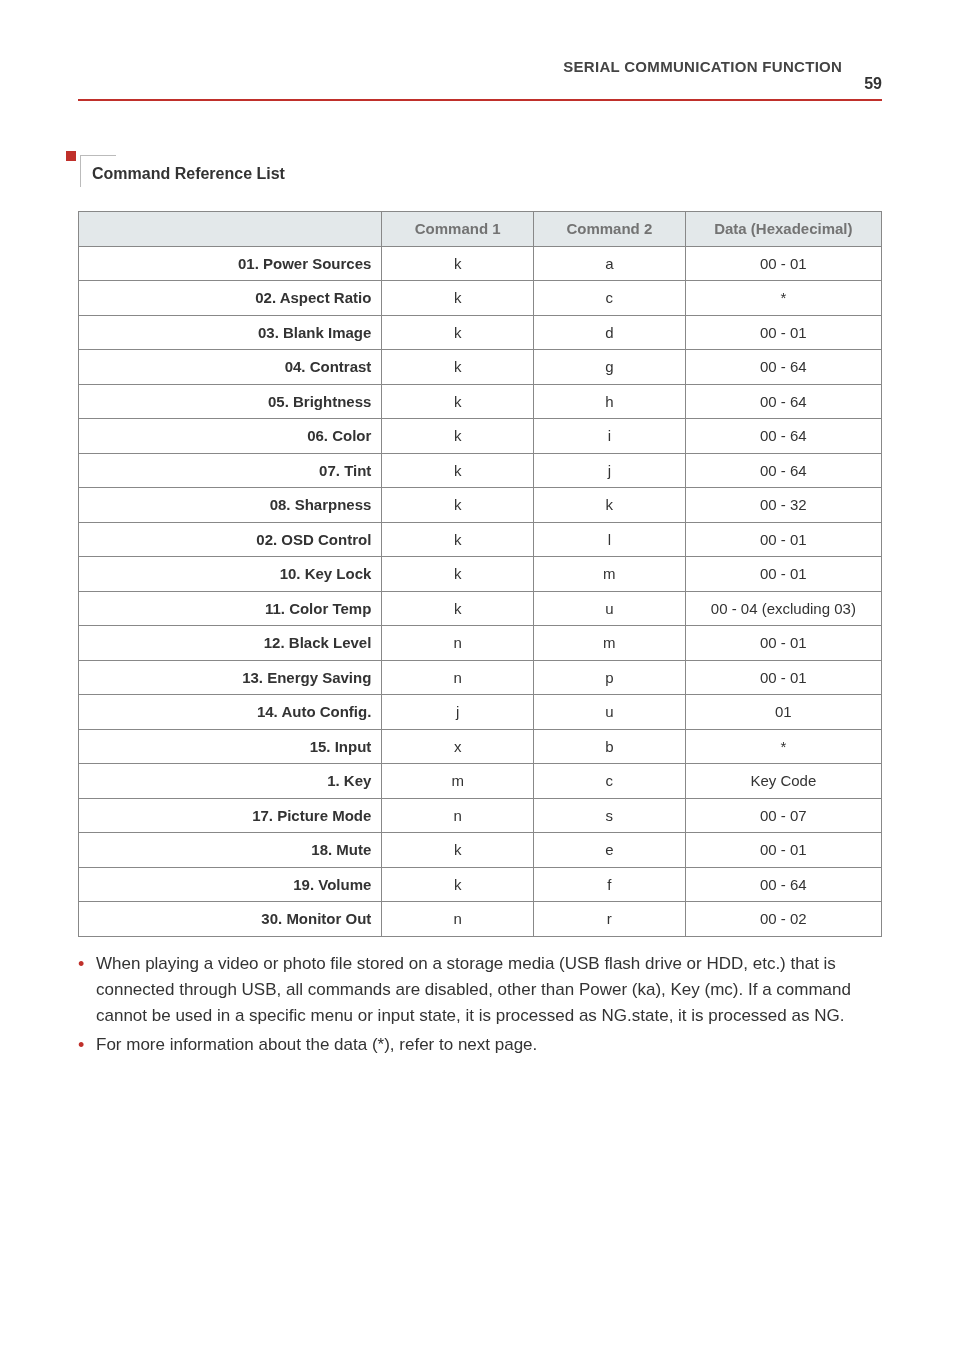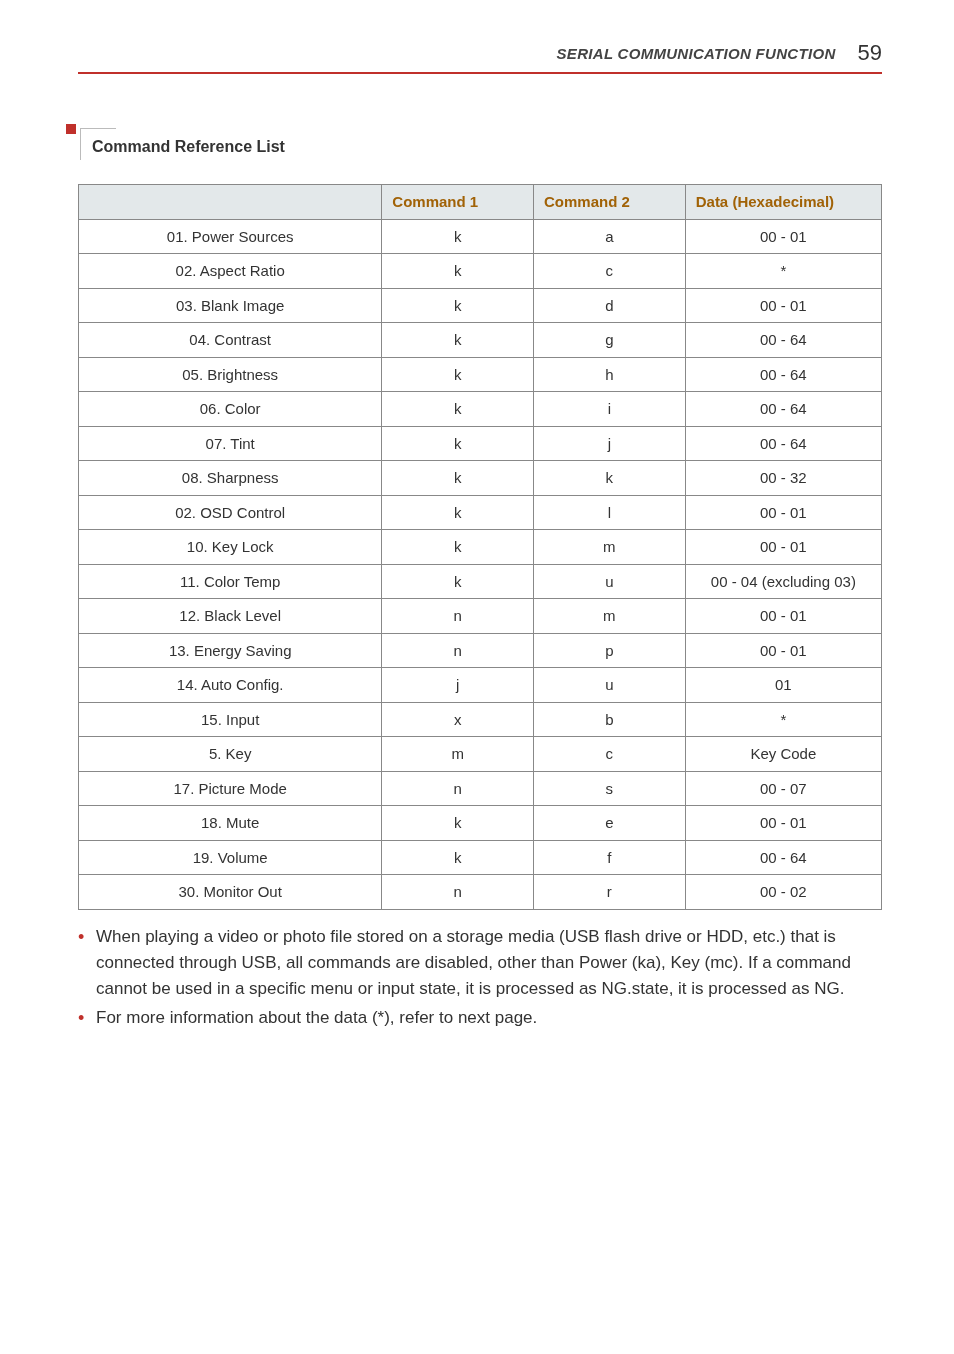--- a/index.html
+++ b/index.html
@@ -19,26 +19,26 @@
     border-bottom: 2px solid #c0302b;
     padding-bottom: 6px;
     margin-bottom: 58px;
   }
   .header-title {
     font-size: 15px;
     font-weight: 700;
     color: #444;
     letter-spacing: 0.3px;
     margin-right: 22px;
-    font-style: italic;
   }
   .page-num {
-    font-size: 22px;
-    font-weight: 400;
-    color: #333;
+    font-size: 16px;
+    font-weight: 700;
+    color: #333;
+    margin-top: 35px;
   }
   .section-heading {
     position: relative;
     margin-bottom: 28px;
   }
   .red-square {
     position: absolute;
     left: -12px;
     top: -8px;
     width: 10px;
@@ -76,29 +76,29 @@
   }
   th, td {
     border: 1px solid #888;
     font-size: 15px;
     padding: 7px 10px;
     line-height: 1.3;
   }
   th {
     background: #e3e8ea;
     font-weight: 700;
-    color: #a16207;
-    text-align: left;
+    color: #737373;
+    text-align: center;
   }
   th.row-hdr-empty {
     background: #e3e8ea;
   }
   td.row-label {
-    font-weight: 400;
-    text-align: center;
+    font-weight: 700;
+    text-align: right;
     color: #333;
     width: 34%;
   }
   td.c1, td.c2, td.c3 { text-align: center; }
   td.c1 { width: 17%; }
   td.c2 { width: 17%; }
   td.c3 { width: 22%; }
   .bullets {
     font-size: 17px;
     color: #333;
@@ -231,21 +231,21 @@
         <td class="c2">u</td>
         <td class="c3">01</td>
       </tr>
       <tr>
         <td class="row-label">15. Input</td>
         <td class="c1">x</td>
         <td class="c2">b</td>
         <td class="c3">*</td>
       </tr>
       <tr>
-        <td class="row-label">5. Key</td>
+        <td class="row-label">1. Key</td>
         <td class="c1">m</td>
         <td class="c2">c</td>
         <td class="c3">Key Code</td>
       </tr>
       <tr>
         <td class="row-label">17. Picture Mode</td>
         <td class="c1">n</td>
         <td class="c2">s</td>
         <td class="c3">00 - 07</td>
       </tr>

